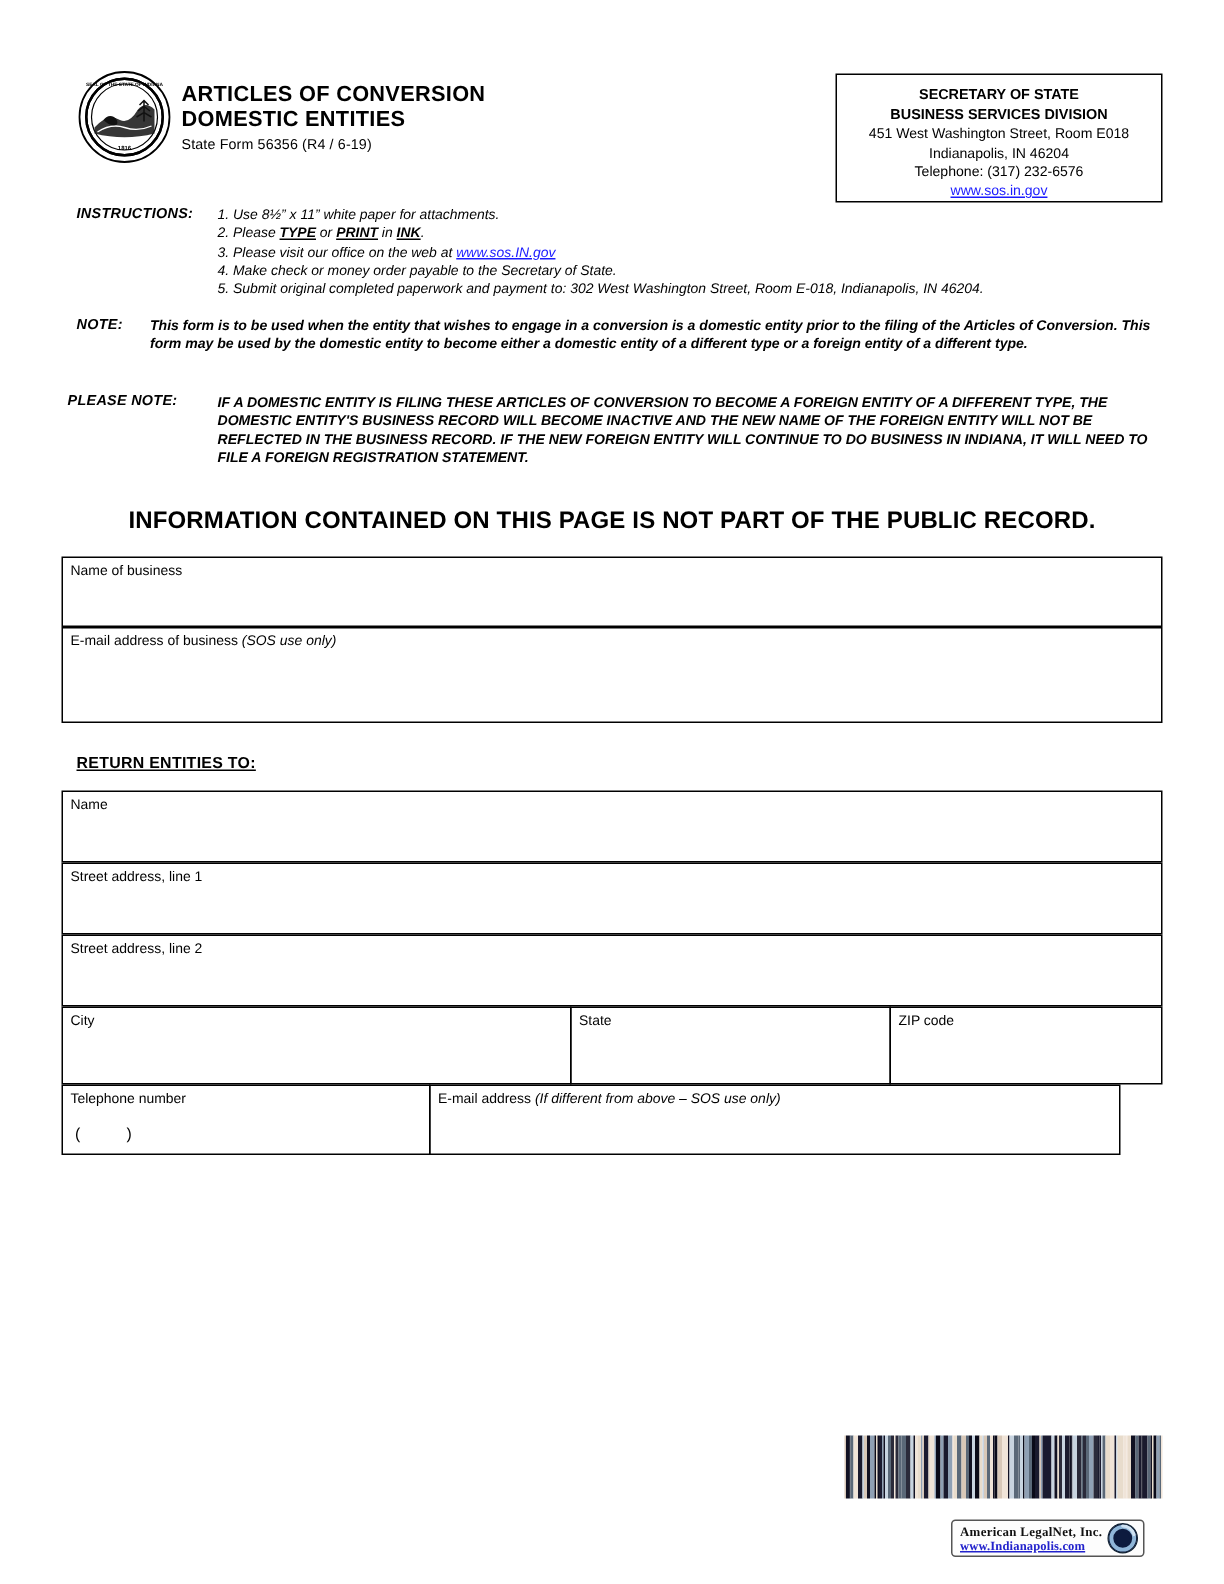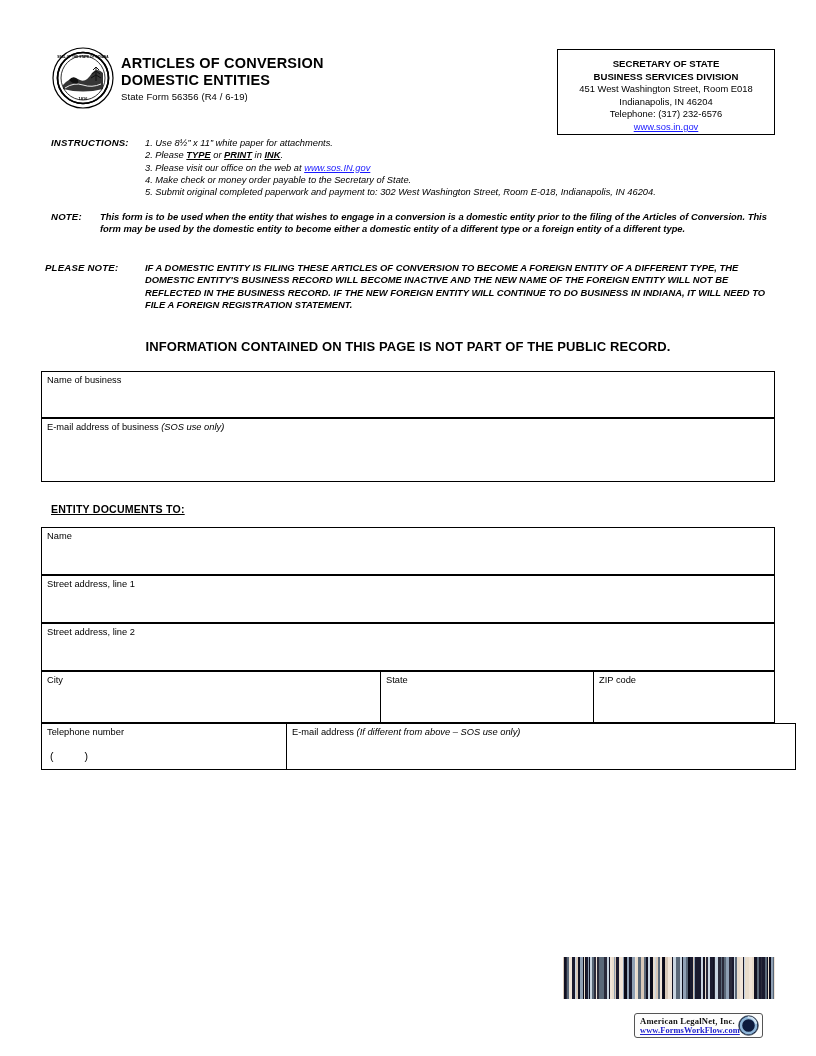--- a/index.html
+++ b/index.html
@@ -106,21 +106,21 @@
 
   #pn-label { left: 45px; top: 262px; }
   #pn-body  { left: 145px; top: 262px; width: 632px; }
 
   
   .public-heading {
     position: absolute;
     left: 0; top: 339px;
     width: 816px;
     text-align: center;
-    font-size: 13px;
+    font-size: 16px;
     font-weight: bold;
     letter-spacing: 0.1px;
   }
 
   
   .fbox {
     position: absolute;
     border: 1px solid #000;
     box-sizing: border-box;
   }
@@ -249,21 +249,21 @@
 
   <div class="public-heading">INFORMATION CONTAINED ON THIS PAGE IS NOT PART OF THE PUBLIC RECORD.</div>
 
   <div class="fbox" style="left:41px; top:371px; width:734px; height:47px;">
     <span class="lbl">Name of business</span>
   </div>
   <div class="fbox" style="left:41px; top:418px; width:734px; height:64px;">
     <span class="lbl"><span>E-mail address of business </span><i>(SOS use only)</i></span>
   </div>
 
-  <div class="section-title">ENTITY DOCUMENTS TO:</div>
+  <div class="section-title">RETURN ENTITIES TO:</div>
 
   <div class="fbox" style="left:41px; top:527px; width:734px; height:48px;">
     <span class="lbl">Name</span>
   </div>
   <div class="fbox" style="left:41px; top:575px; width:734px; height:48px;">
     <span class="lbl">Street address, line 1</span>
   </div>
   <div class="fbox" style="left:41px; top:623px; width:734px; height:48px;">
     <span class="lbl">Street address, line 2</span>
   </div>
@@ -275,21 +275,21 @@
     <span class="lbl">City</span>
   </div>
   <div class="fbox" style="left:593px; top:671px; width:182px; height:52px;">
     <span class="lbl">ZIP code</span>
   </div>
 
   <div class="fbox" style="left:41px; top:723px; width:246px; height:47px;">
     <span class="lbl">Telephone number</span>
     <span class="paren">(          )</span>
   </div>
-  <div class="fbox" style="left:286px; top:723px; width:510px; height:47px;">
+  <div class="fbox" style="left:286px; top:723px; width:461px; height:47px;">
     <span class="lbl"><span>E-mail address </span><i>(If different from above – SOS use only)</i></span>
   </div>
 
   <div class="barcode" id="barcode">
       <span style="width: 1px; background: rgb(216, 200, 184);"></span>
       <span style="width: 2px; background: rgb(17, 17, 34);"></span>
       <span style="width: 1px; background: rgb(42, 42, 58);"></span>
       <span style="width: 2px; background: rgb(90, 104, 120);"></span>
       <span style="width: 3px; background: rgb(240, 228, 216);"></span>
       <span style="width: 3px; background: rgb(26, 26, 46);"></span>
@@ -396,21 +396,21 @@
       <span style="width: 1px; background: rgb(17, 17, 34);"></span>
       <span style="width: 1px; background: rgb(232, 220, 204);"></span>
       <span style="width: 2px; background: rgb(10, 10, 24);"></span>
       <span style="width: 2px; background: rgb(143, 160, 180);"></span>
       <span style="width: 1px; background: rgb(90, 104, 120);"></span>
       <span style="width: 1px; background: rgb(240, 228, 216);"></span>
     </div>
 
   <div class="alnlogo">
     <span class="l1">American LegalNet, Inc.</span>
-    <a class="l2" href="#">www.FormsWorkFlow.com</a>
+    <a class="l2" href="#">www.Indianapolis.com</a>
     <span class="orb">
       <svg width="21" height="21" viewBox="0 0 21 21" aria-hidden="true">
         <circle cx="10.5" cy="10.5" r="9.6" fill="#0d1b3e"></circle>
         <circle cx="10.5" cy="10.5" r="7.6" fill="none" stroke="#8fb6d8" stroke-width="2.6"></circle>
         <circle cx="10.5" cy="10.5" r="4.3" fill="#0d1b3e"></circle>
         <path d="M10.5 2.2 A8.3 8.3 0 0 1 18 8" stroke="#cfe2f2" stroke-width="2.2" fill="none" stroke-linecap="round"></path>
         <circle cx="10.5" cy="10.5" r="9.8" fill="none" stroke="#123" stroke-width="0.8"></circle>
       </svg>
     </span>
   </div>

